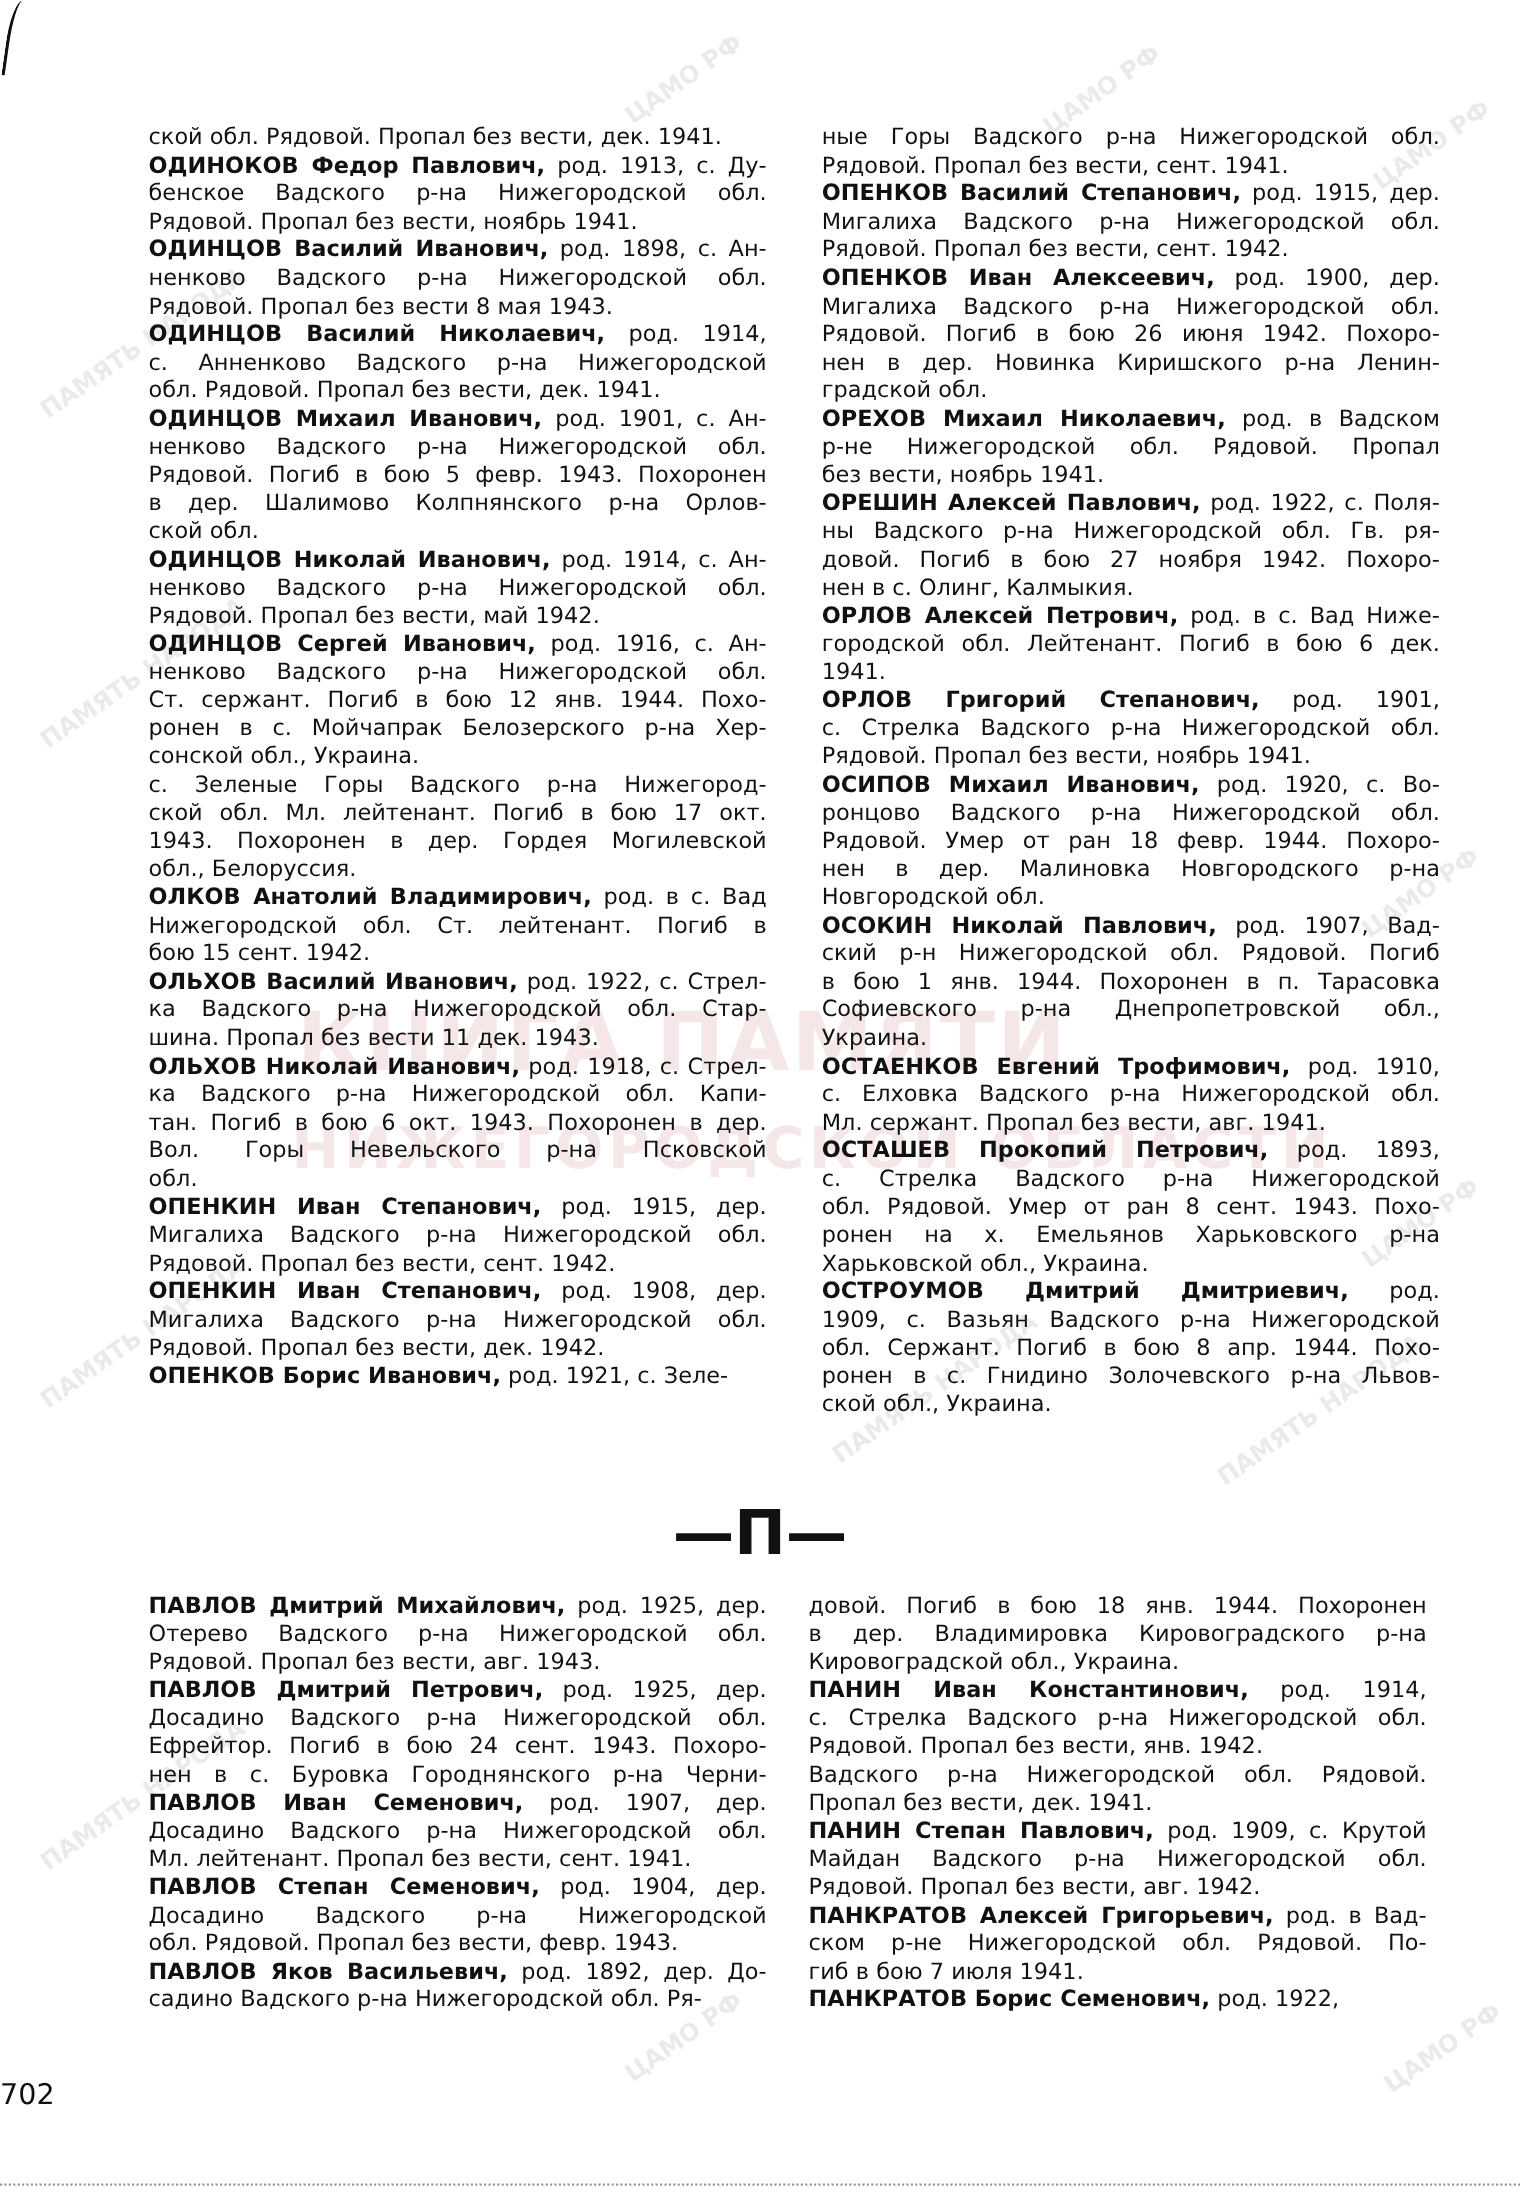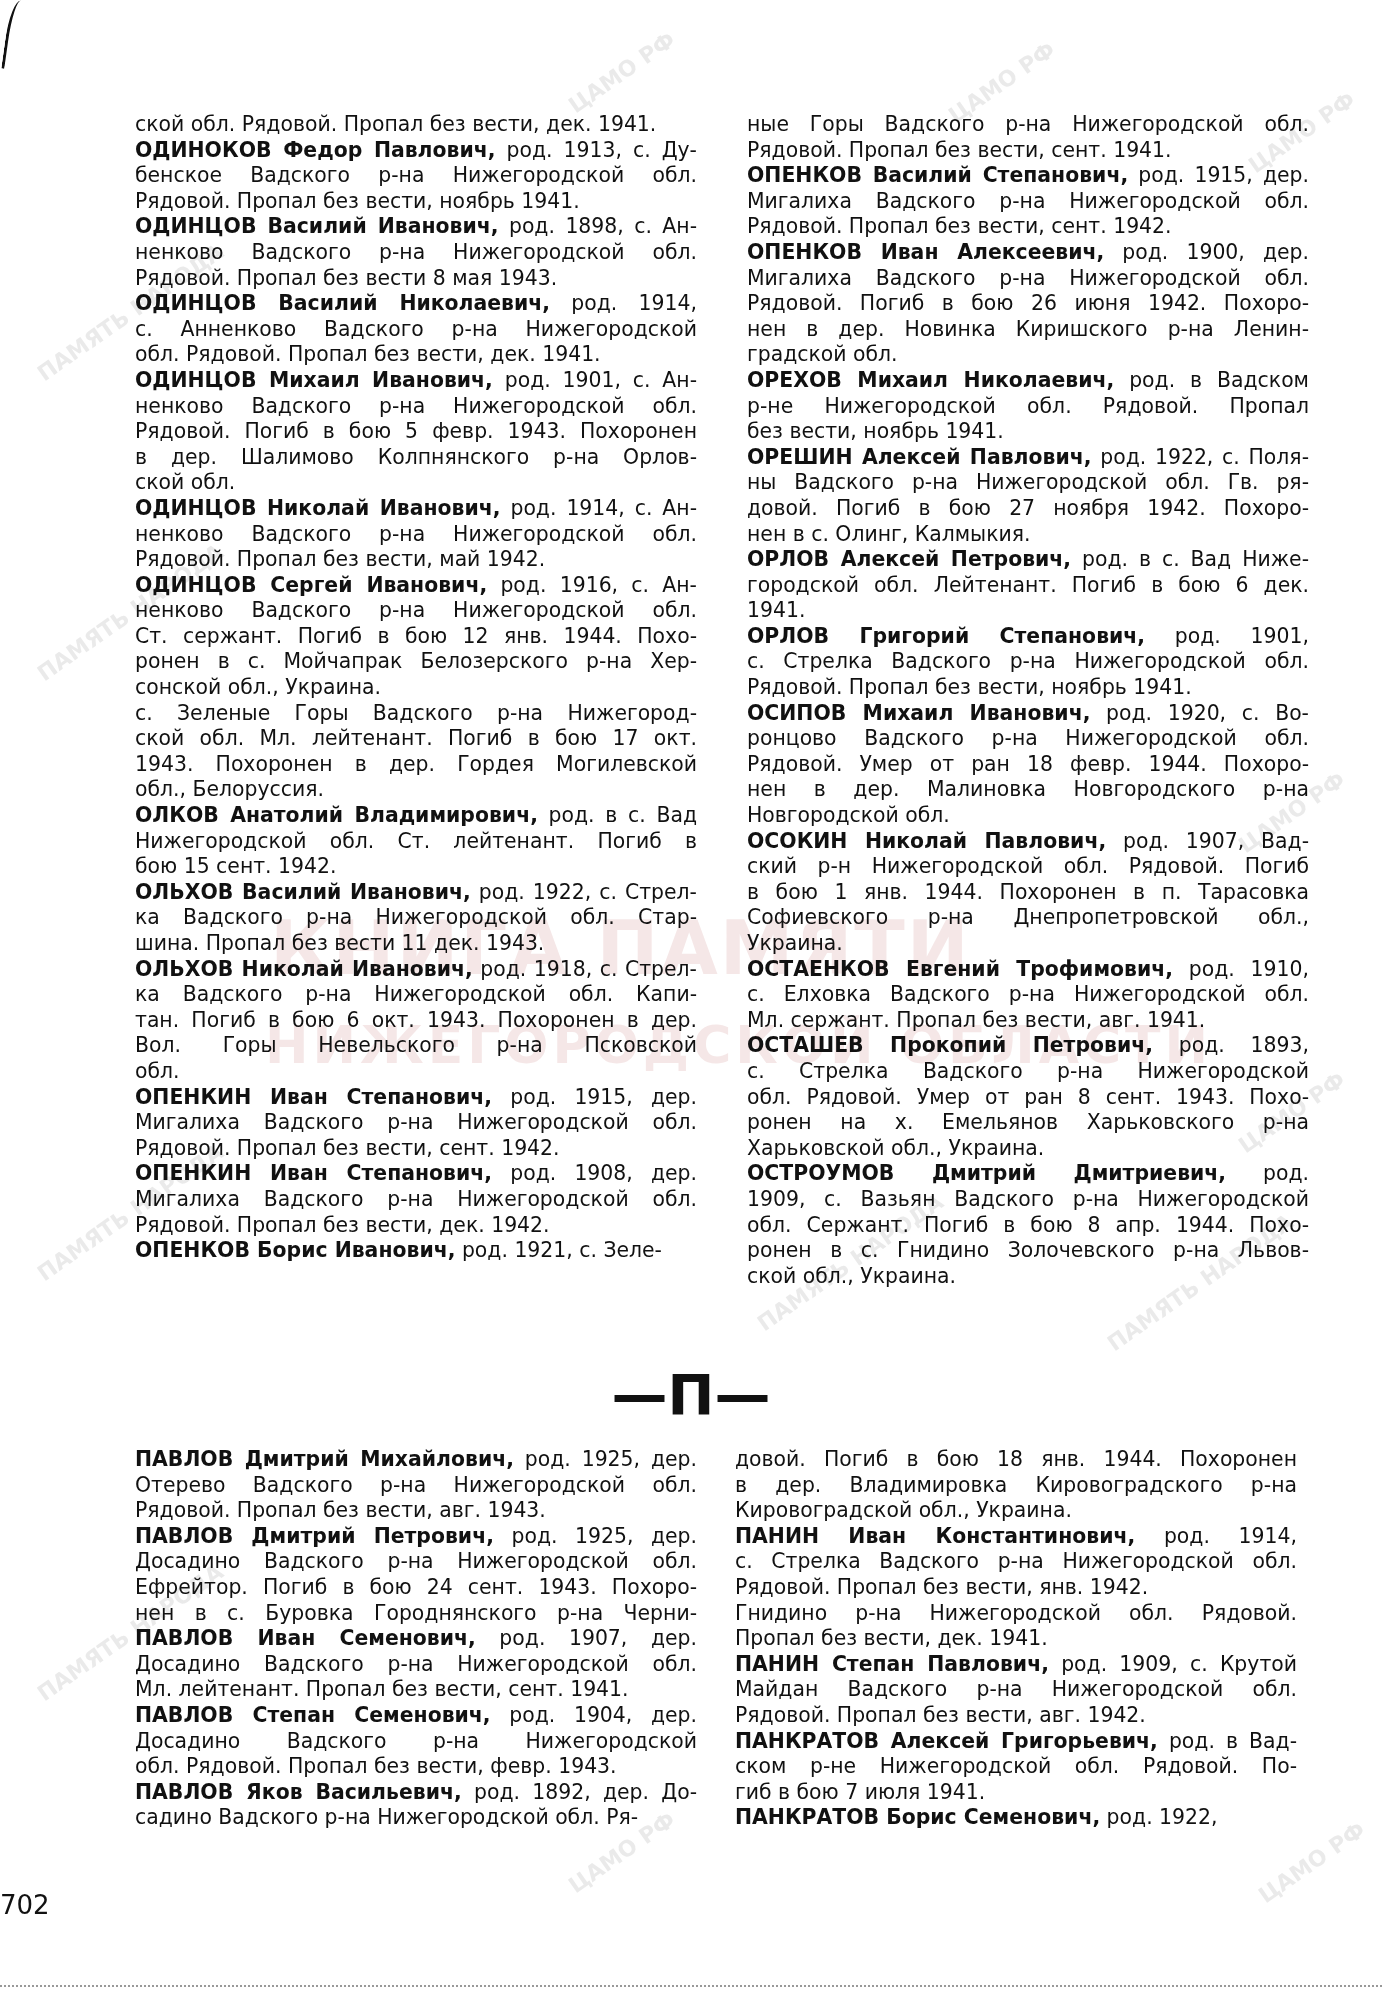--- a/index.html
+++ b/index.html
@@ -168,21 +168,21 @@
       <div class="line"><span class="b">ПАВЛОВ Яков Васильевич,</span><span> род. 1892, дер. До-</span></div>
       <div class="line last"><span>садино Вадского р-на Нижегородской обл. Ря-</span></div>
     </div>
   <div class="col colD">
       <div class="line"><span>довой. Погиб в бою 18 янв. 1944. Похоронен</span></div>
       <div class="line"><span>в дер. Владимировка Кировоградского р-на</span></div>
       <div class="line last"><span>Кировоградской обл., Украина.</span></div>
       <div class="line"><span class="b">ПАНИН Иван Константинович,</span><span> род. 1914,</span></div>
       <div class="line"><span>с. Стрелка Вадского р-на Нижегородской обл.</span></div>
       <div class="line last"><span>Рядовой. Пропал без вести, янв. 1942.</span></div>
-      <div class="line"><span>Гнидино р-на Нижегородской обл. Рядовой.</span></div>
+      <div class="line"><span>Вадского р-на Нижегородской обл. Рядовой.</span></div>
       <div class="line last"><span>Пропал без вести, дек. 1941.</span></div>
       <div class="line"><span class="b">ПАНИН Степан Павлович,</span><span> род. 1909, с. Крутой</span></div>
       <div class="line"><span>Майдан Вадского р-на Нижегородской обл.</span></div>
       <div class="line last"><span>Рядовой. Пропал без вести, авг. 1942.</span></div>
       <div class="line"><span class="b">ПАНКРАТОВ Алексей Григорьевич,</span><span> род. в Вад-</span></div>
       <div class="line"><span>ском р-не Нижегородской обл. Рядовой. По-</span></div>
       <div class="line last"><span>гиб в бою 7 июля 1941.</span></div>
       <div class="line last"><span class="b">ПАНКРАТОВ Борис Семенович,</span><span> род. 1922,</span></div>
     </div>
 

